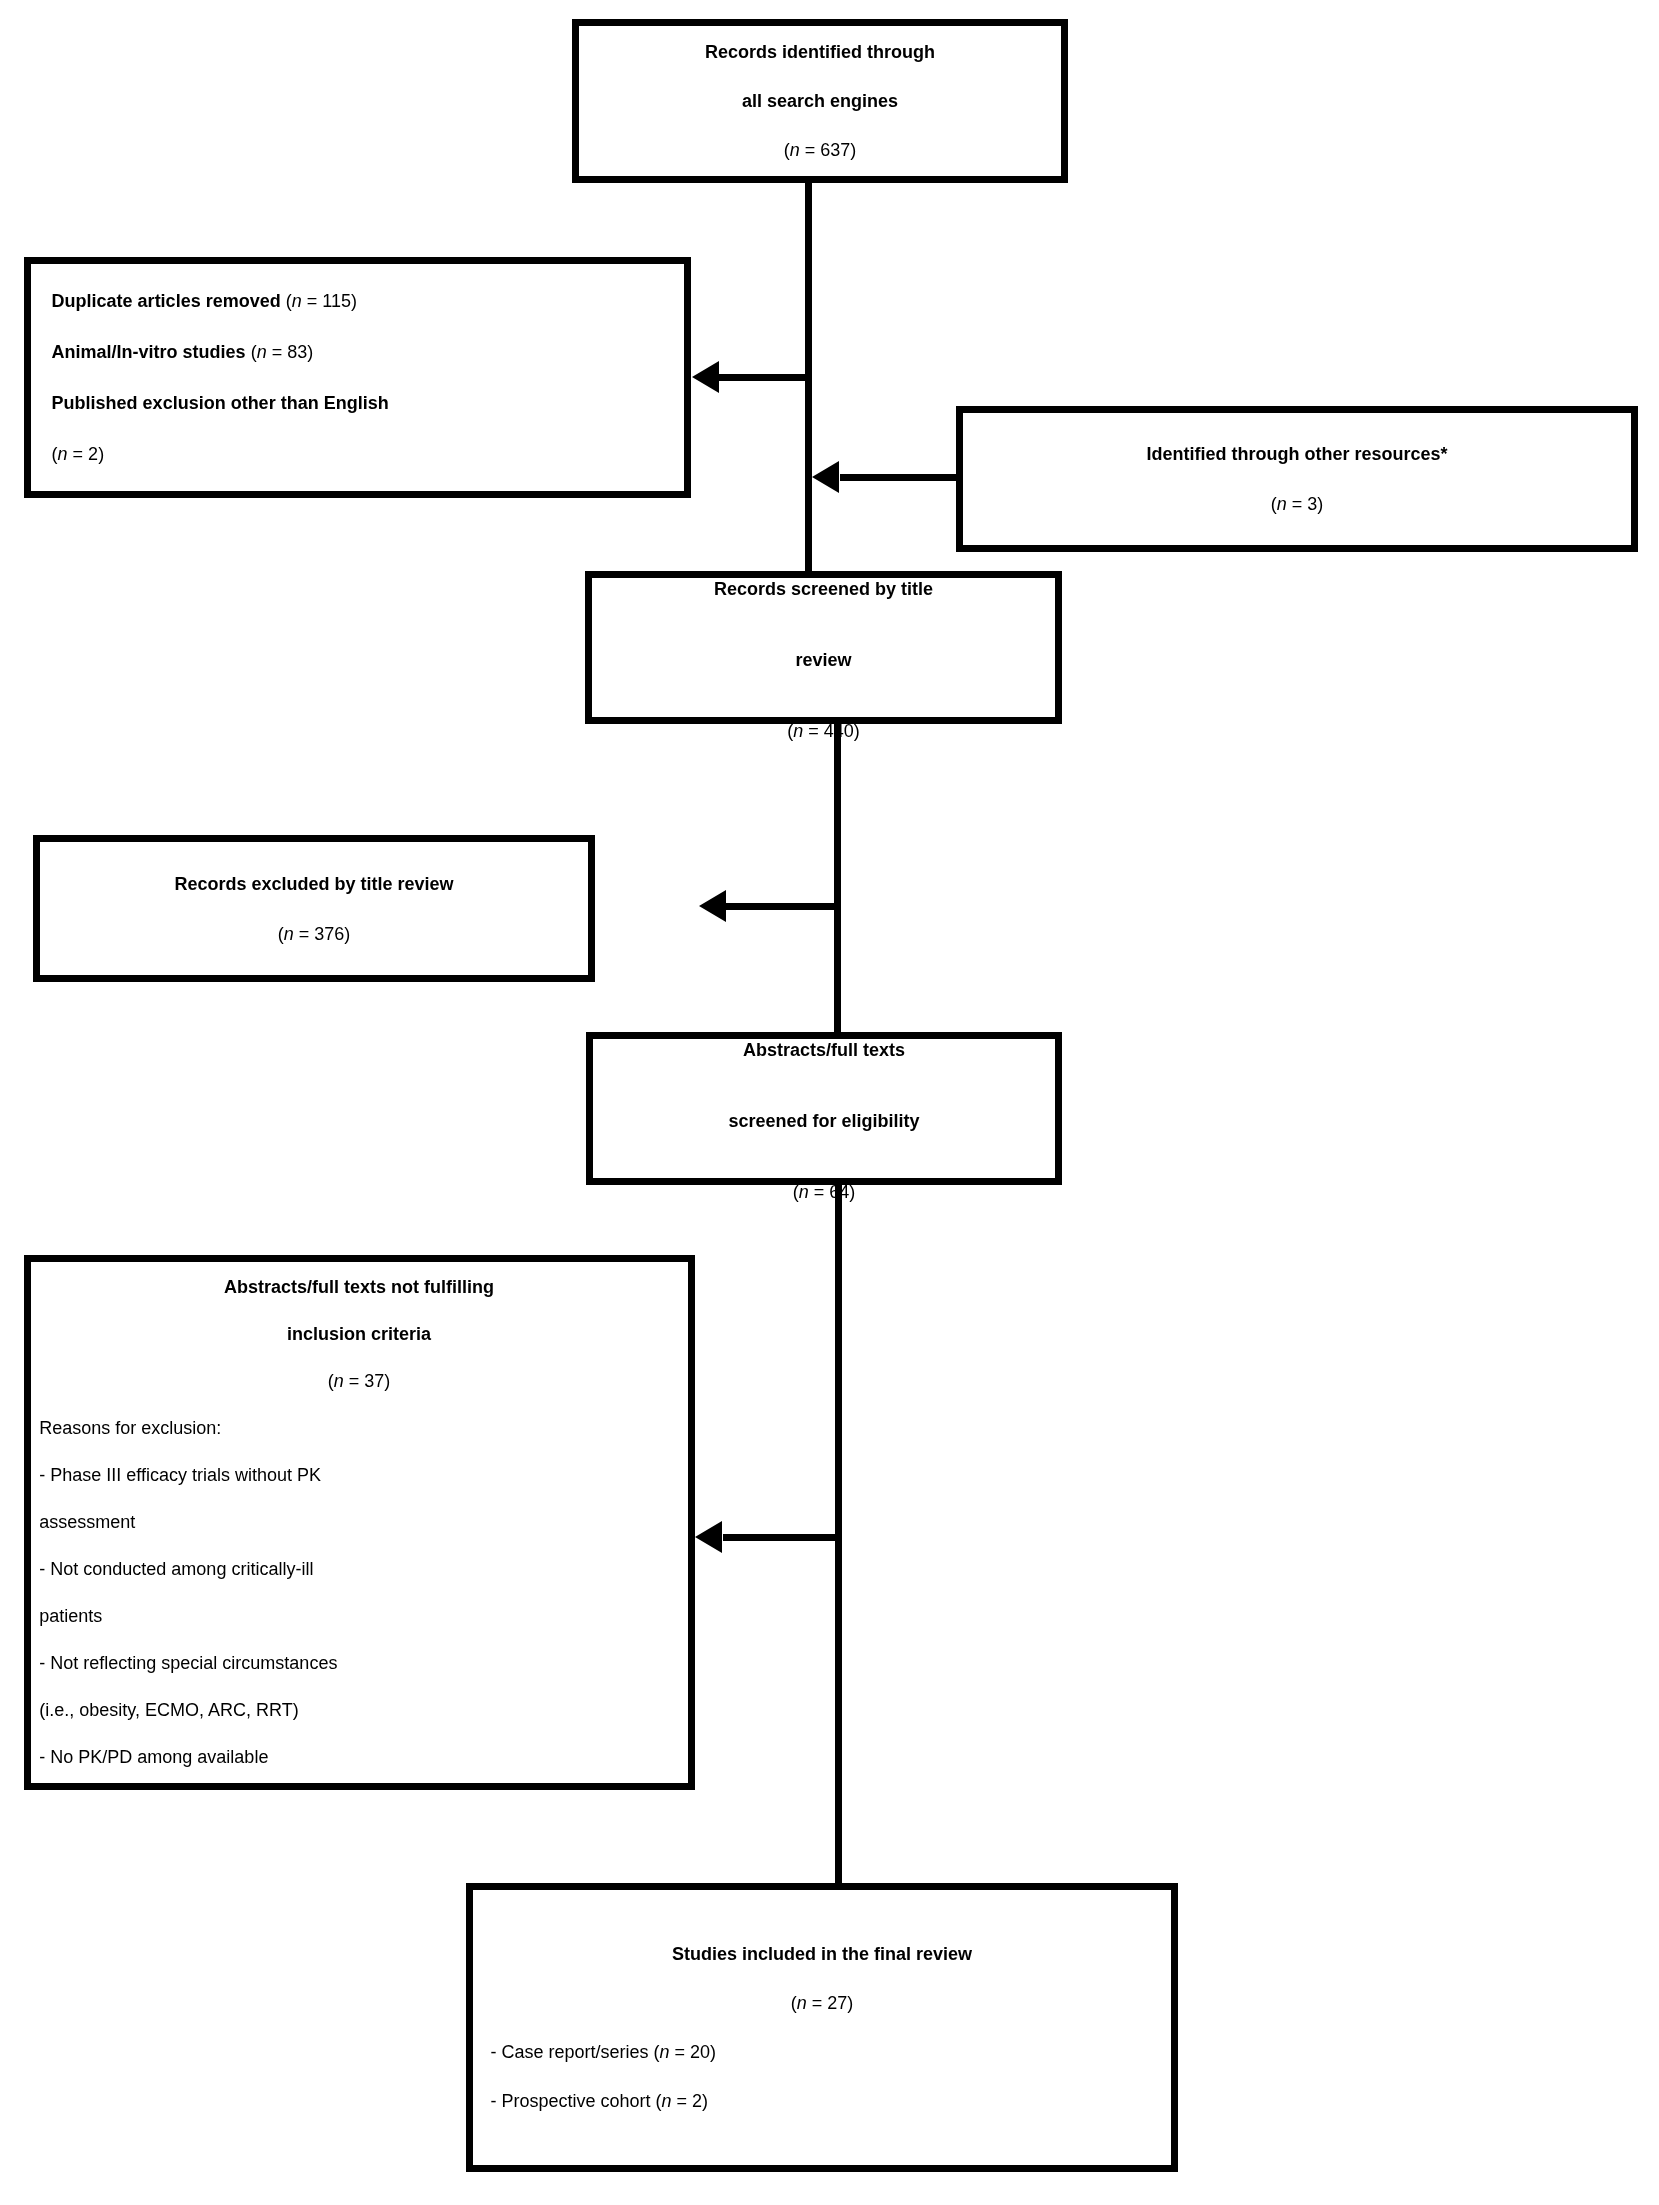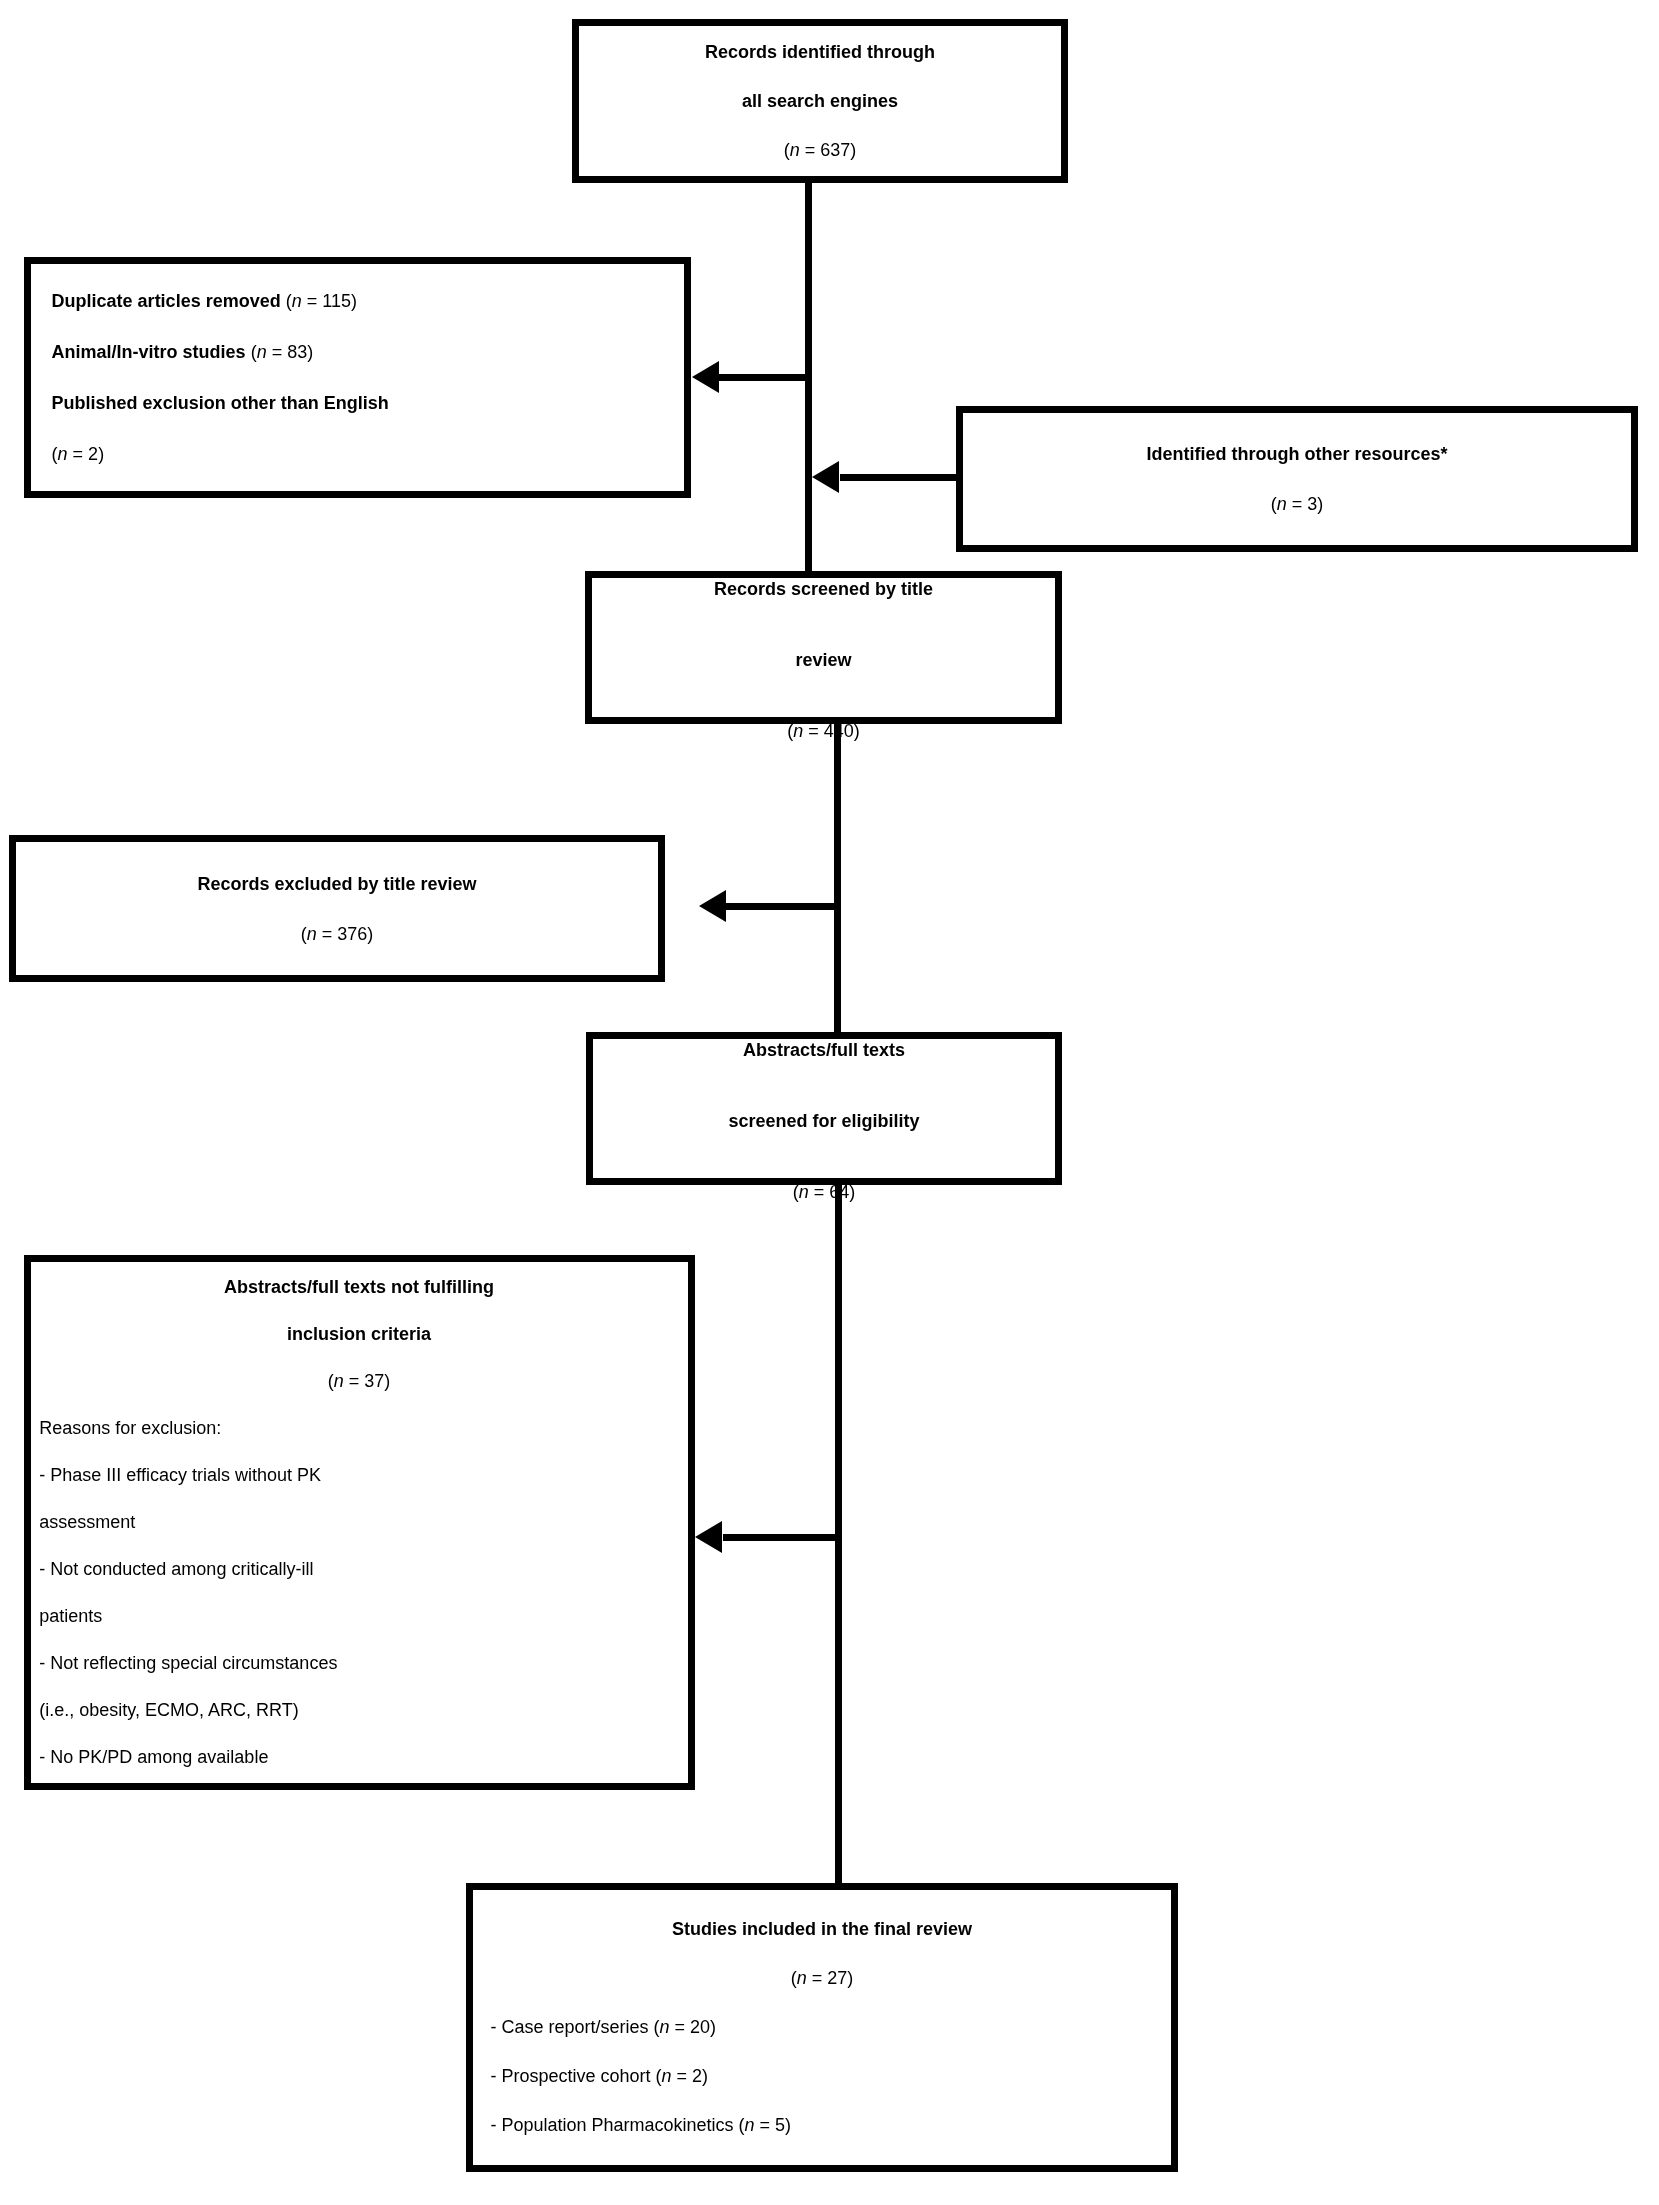--- a/index.html
+++ b/index.html
@@ -75,21 +75,21 @@
     <div class="ln">Identified through other resources*</div>
     <div class="ln nexpr">(<i>n</i> = 3)</div>
   </div>
 
   <div class="box center lh74" style="left:585px; top:571px; width:477px; height:153px;">
     <div class="ln">Records screened by title</div>
     <div class="ln">review</div>
     <div class="ln nexpr">(<i>n</i> = 440)</div>
   </div>
 
-  <div class="box center lh80" style="left:9px; top:835px; width:656px; height:147px;">
+  <div class="box center lh80" style="left:33px; top:835px; width:562px; height:147px;">
     <div class="ln">Records excluded by title review</div>
     <div class="ln nexpr">(<i>n</i> = 376)</div>
   </div>
 
   <div class="box center lh74" style="left:586px; top:1032px; width:476px; height:153px;">
     <div class="ln">Abstracts/full texts</div>
     <div class="ln">screened for eligibility</div>
     <div class="ln nexpr">(<i>n</i> = 64)</div>
   </div>
 
@@ -105,17 +105,16 @@
     <div class="ln reg">- Not reflecting special circumstances</div>
     <div class="ln reg">(i.e., obesity, ECMO, ARC, RRT)</div>
     <div class="ln reg">- No PK/PD among available</div>
   </div>
 
   <div class="box lh78" style="left:466px; top:1883px; width:712px; height:289px; padding-left:17.4px; padding-right:17.4px;">
     <div class="ln c">Studies included in the final review</div>
     <div class="ln c nexpr">(<i>n</i> = 27)</div>
     <div class="ln nexpr">- Case report/series (<i>n</i> = 20)</div>
     <div class="ln nexpr">- Prospective cohort (<i>n</i> = 2)</div>
-    <div class="ln nexpr">- Population Pharmacokinetics (<i>n</i> = 5)</div>
   </div>
 
 </div>
 
 
 </body></html>

